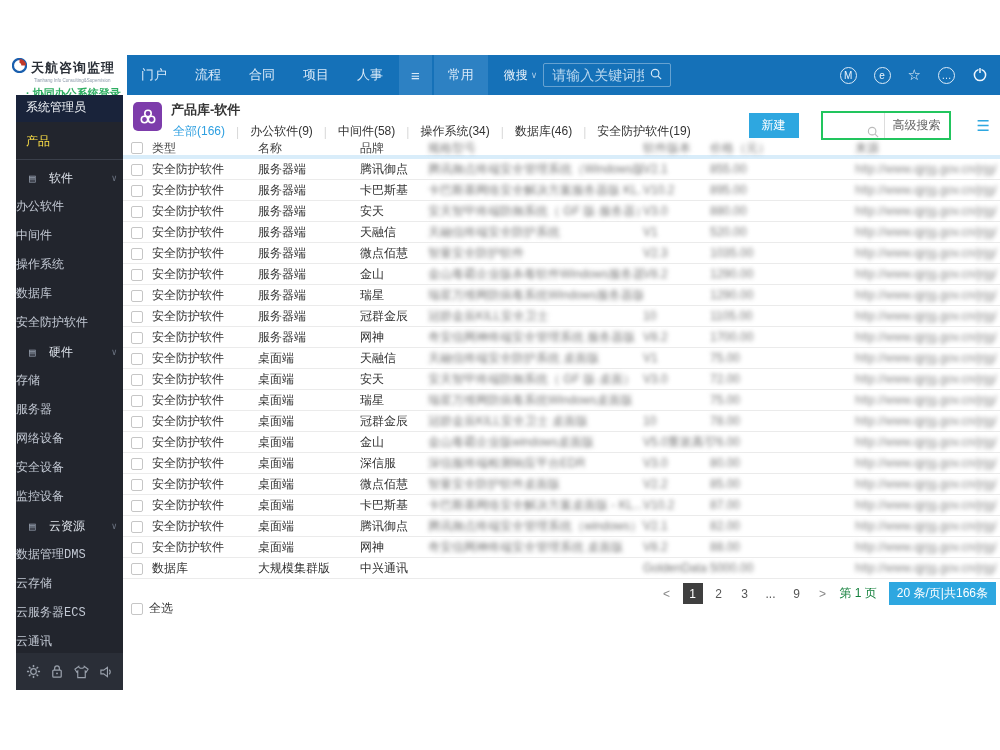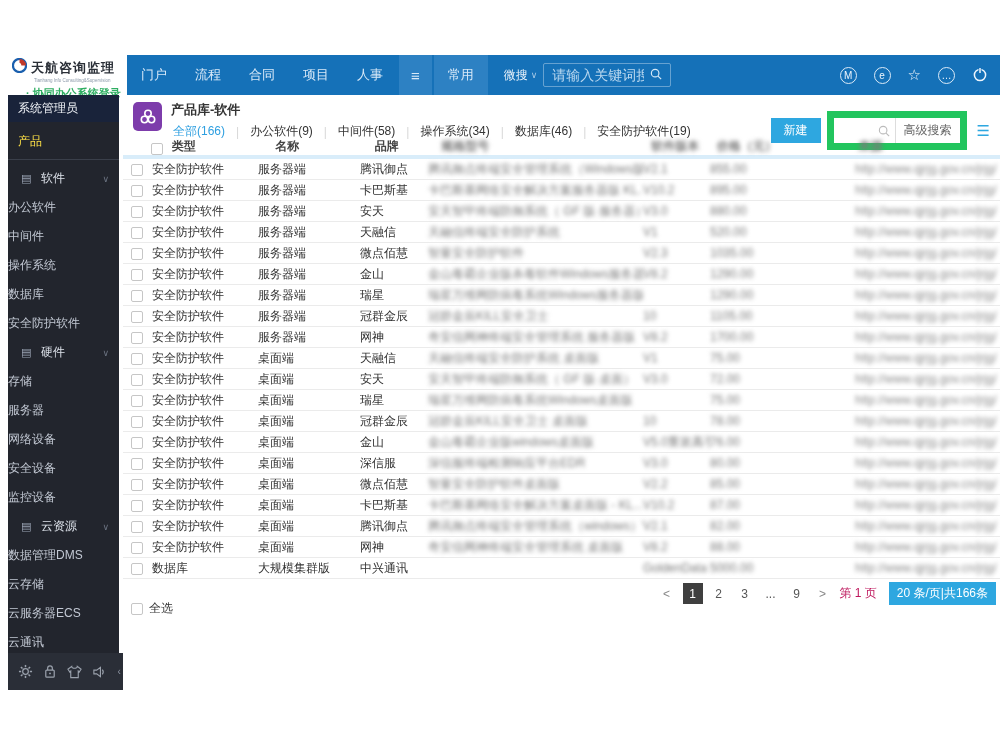--- a/index.html
+++ b/index.html
@@ -22,21 +22,21 @@
   .search-scope { display:flex; align-items:center; gap:3px; font-size:12px; color:#eaf3fb; }
   .search-scope .chev { font-size:9px; color:#a9cbe8; }
   .search-box { display:flex; align-items:center; gap:6px; border:1px solid rgba(255,255,255,.35); border-radius:2px; padding:3px 8px; min-width:128px; }
   .search-box input { background:transparent; border:none; outline:none; color:#eaf3fb; font-size:14px; width:92px; }
   .search-box input::placeholder { color:#bcd9f0; }
   .nav-right { margin-left:auto; display:flex; align-items:center; gap:17px; padding-right:16px; }
   .cicon { width:17px; height:17px; border:1px solid #dcebf8; border-radius:50%; display:flex; align-items:center; justify-content:center; font-size:10px; color:#eef5fc; }
   .staricon { font-size:15px; color:#eef5fc; }
 
   
-  .sidebar { position:absolute; top:95px; left:8px; width:111px; height:595px; background:#22252d; color:#c3c9d4; font-size:12px; }
+  .sidebar { position:absolute; top:95px; left:16px; width:111px; height:595px; background:#22252d; color:#c3c9d4; font-size:12px;font-family:Liberation Mono, monospace; }
   .admin-bar { height:27px; line-height:27px; background:#19233a; color:#f2f5f9; padding-left:10px; font-size:12px; }
   .section-label { color:#fde047; padding:11px 0 9px 10px; font-size:12px; }
   .side-divider { border-top:1px solid #3a3f4a; margin:0 0 4px 0; }
   .tree-group-header { display:flex; align-items:center; height:29px; padding:0 10px 0 13px; cursor:pointer; }
   .tree-gicon { font-size:11px; color:#9aa3b2; width:20px; }
   .tree-glabel { flex:1; color:#dde2ea; }
   .tree-chev { font-size:9px; color:#6d7583; }
   .tree-item { height:29px; line-height:29px; cursor:pointer; color:#c3c9d4; white-space:nowrap; }
   .side-footer { position:absolute; bottom:0; left:0; width:123px; height:37px; background:#2a2e37; display:flex; align-items:center; justify-content:space-evenly; }
   .side-footer svg { display:block; }
@@ -44,49 +44,49 @@
 
   
   .main { position:absolute; top:95px; left:123px; width:877px; height:595px; background:#fff; }
   .main-header { position:relative; height:45px; padding:6px 10px 0 10px; }
   .module-icon { position:absolute; left:10px; top:7px; width:29px; height:29px; background:#7d3cab; border-radius:5px; display:flex; align-items:center; justify-content:center; }
   .page-title { margin-left:38px; font-size:13px; font-weight:bold; color:#333; }
   .tabs { margin-left:38px; margin-top:4px; display:flex; align-items:center; font-size:12px; color:#333; }
   .tab { cursor:pointer; padding:0 2px; }
   .tab.active { color:#2e9fe0; }
   .tab-sep { color:#d8d8d8; margin:0 9px; }
-  .header-controls { position:absolute; right:10px; top:16px; display:flex; align-items:center; gap:6px; }
+  .header-controls { position:absolute; right:10px; top:16px; display:flex; align-items:center; gap:22px; }
   .btn-new { background:#2ea7e0; color:#fff; border:none; font-size:12px; padding:4px 13px; cursor:pointer; }
-  .adv-search { display:flex; align-items:center; border:7px solid #22c55e; }
+  .adv-search { display:flex; align-items:flex-end; border:2px solid #22c55e; }
   .adv-search input { border:none; outline:none; width:44px; font-size:12px; padding:3px 2px 3px 6px; color:#555; }
   .adv-search .mag { display:flex; align-items:center; padding-right:5px; }
   .adv-label { border-left:1px solid #ddd; font-size:12px; color:#666; padding:4px 8px; cursor:pointer; white-space:nowrap; }
   .list-toggle { color:#2ea7e0; font-size:15px; cursor:pointer; margin-left:4px; line-height:1; }
 
   
   .tbl { font-size:12px; }
-  .thead { display:flex; align-items:flex-end; height:15px; color:#444; font-weight:bold;padding-left:20px; }
+  .thead { display:flex; align-items:flex-start; height:15px; color:#444; font-weight:normal; }
   .thead-strip { height:4px; background:#d9edfa; }
   .trow { display:flex; align-items:center; height:21px; border-bottom:1px solid #ebebeb; color:#333; }
   .cell { overflow:hidden; white-space:nowrap; text-overflow:clip; padding-right:6px; }
   .c-cb { width:29px; padding-left:8px; }
   .c-0 { width:106px; } .c-1 { width:102px; } .c-2 { width:68px; }
   .c-3 { width:215px; } .c-4 { width:67px; } .c-5 { width:145px; } .c-6 { width:145px; }
   .cb { display:inline-block; width:12px; height:12px; border:1px solid #c6c6c6; border-radius:2px; background:#fff; vertical-align:middle; cursor:pointer; }
   .blur { filter:blur(2.3px); color:#7a7a7a; }
   .blur-url { filter:blur(2.1px); color:#8d8d8d; }
 
   
   .tfoot { position:relative; height:44px; }
   .select-all { position:absolute; left:8px; top:21px; display:flex; align-items:center; gap:6px; font-size:12px; color:#333; }
   .pager { position:absolute; right:4px; top:3px; display:flex; align-items:center; font-size:12px; color:#555; }
   .pg { min-width:20px; height:21px; display:flex; align-items:center; justify-content:center; margin:0 3px; cursor:pointer; padding:0 4px; }
   .pg.active { background:#3f3f3f; color:#fff; }
   .pg.arrow { color:#888; }
-  .pg-jump { margin:0 6px 0 4px; color:#be185d; }
+  .pg-jump { margin:0 6px 0 4px; color:#15803d; }
   .pg-size { background:#2ea7e0; color:#fff; padding:3px 8px; margin-left:6px; cursor:pointer; white-space:nowrap; }
 </style>
 </head>
 <body>
 
 <div class="stage">
 
   <div class="topbar">
     <div class="logo-block">
       <div class="logo-row">

